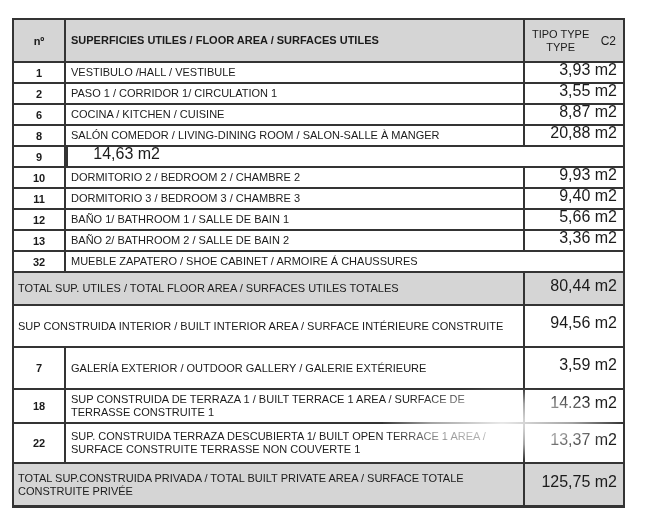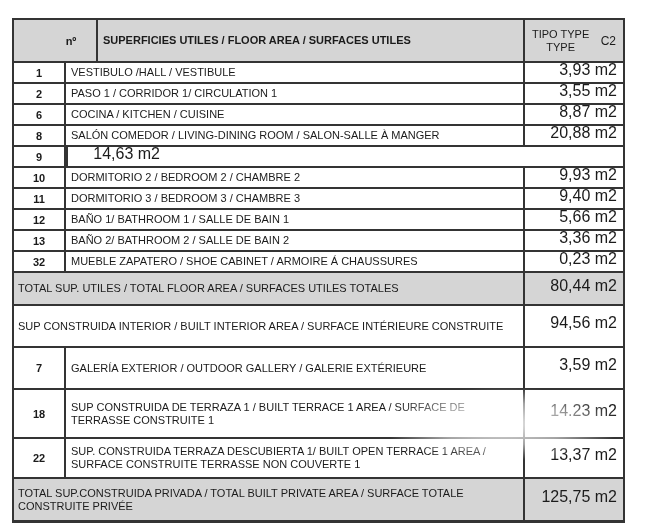--- a/index.html
+++ b/index.html
@@ -9,24 +9,24 @@
     font-family:"Liberation Sans",sans-serif;
     color:#1b1b1b;
   }
   .table{
     position:absolute;left:12px;top:18px;width:613px;
     box-sizing:border-box;
     border:2px solid #343434;border-bottom-width:3px;
     background:#ffffff;
   }
   .row{display:flex;box-sizing:border-box;border-top:2px solid #343434;background:#ffffff;}
-  .row:first-child{border-top:none;padding-left:32px;}
+  .row:first-child{border-top:none;}
   .row.grey{background:#d5d5d5;}
   .h41{height:41px}.h21{height:21px}.h33{height:33px}.h42{height:42px}
-  .h39{height:49px}.h40{height:40px}.h43{height:43px}
+  .h39{height:34px}.h40{height:40px}.h43{height:43px}
   .cnum{
     flex:0 0 52px;width:52px;box-sizing:border-box;
     border-right:2px solid #343434;
     display:flex;align-items:center;justify-content:center;
     font-weight:bold;font-size:11px;
   }
   .cdesc{
     flex:1;box-sizing:border-box;
     display:flex;align-items:center;
     padding:1px 5px;font-size:11px;line-height:13px;
@@ -117,21 +117,20 @@
     <div class="cval">5,66 m2</div>
   </div>
   <div class="row h21">
     <div class="cnum">13</div>
     <div class="cdesc">BAÑO 2/ BATHROOM 2 / SALLE DE BAIN 2</div>
     <div class="cval">3,36 m2</div>
   </div>
   <div class="row h21">
     <div class="cnum">32</div>
     <div class="cdesc">MUEBLE ZAPATERO / SHOE CABINET / ARMOIRE Á CHAUSSURES</div>
-    <div class="cval">0,23 m2</div>
   </div>
 
   <div class="row grey h33">
     <div class="cmerge">TOTAL SUP. UTILES / TOTAL FLOOR AREA / SURFACES UTILES TOTALES</div>
     <div class="cval">80,44 m2</div>
   </div>
 
   <div class="row h42">
     <div class="cmerge">SUP CONSTRUIDA INTERIOR / BUILT INTERIOR AREA / SURFACE INTÉRIEURE CONSTRUITE</div>
     <div class="cval">94,56 m2</div>

